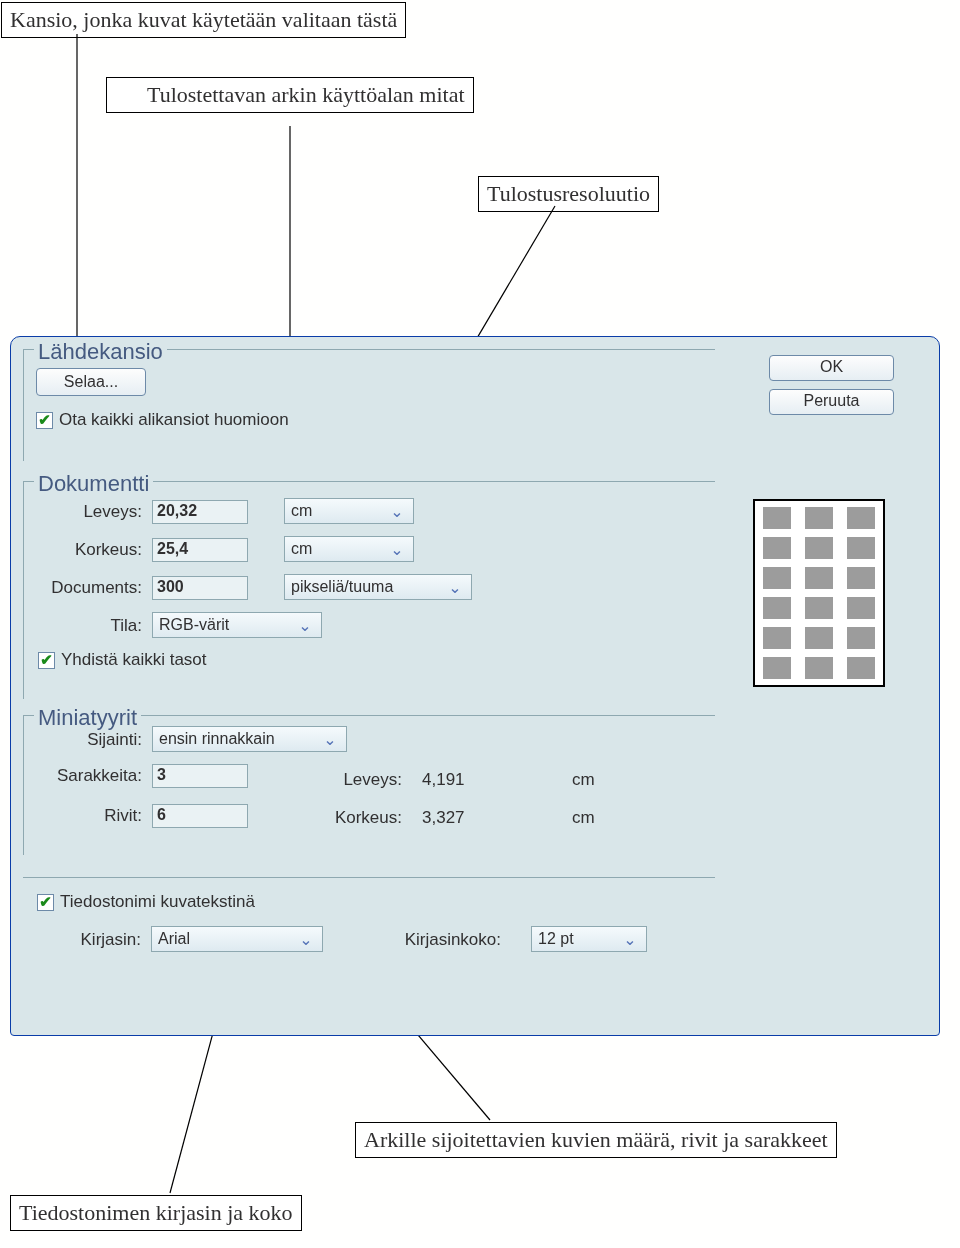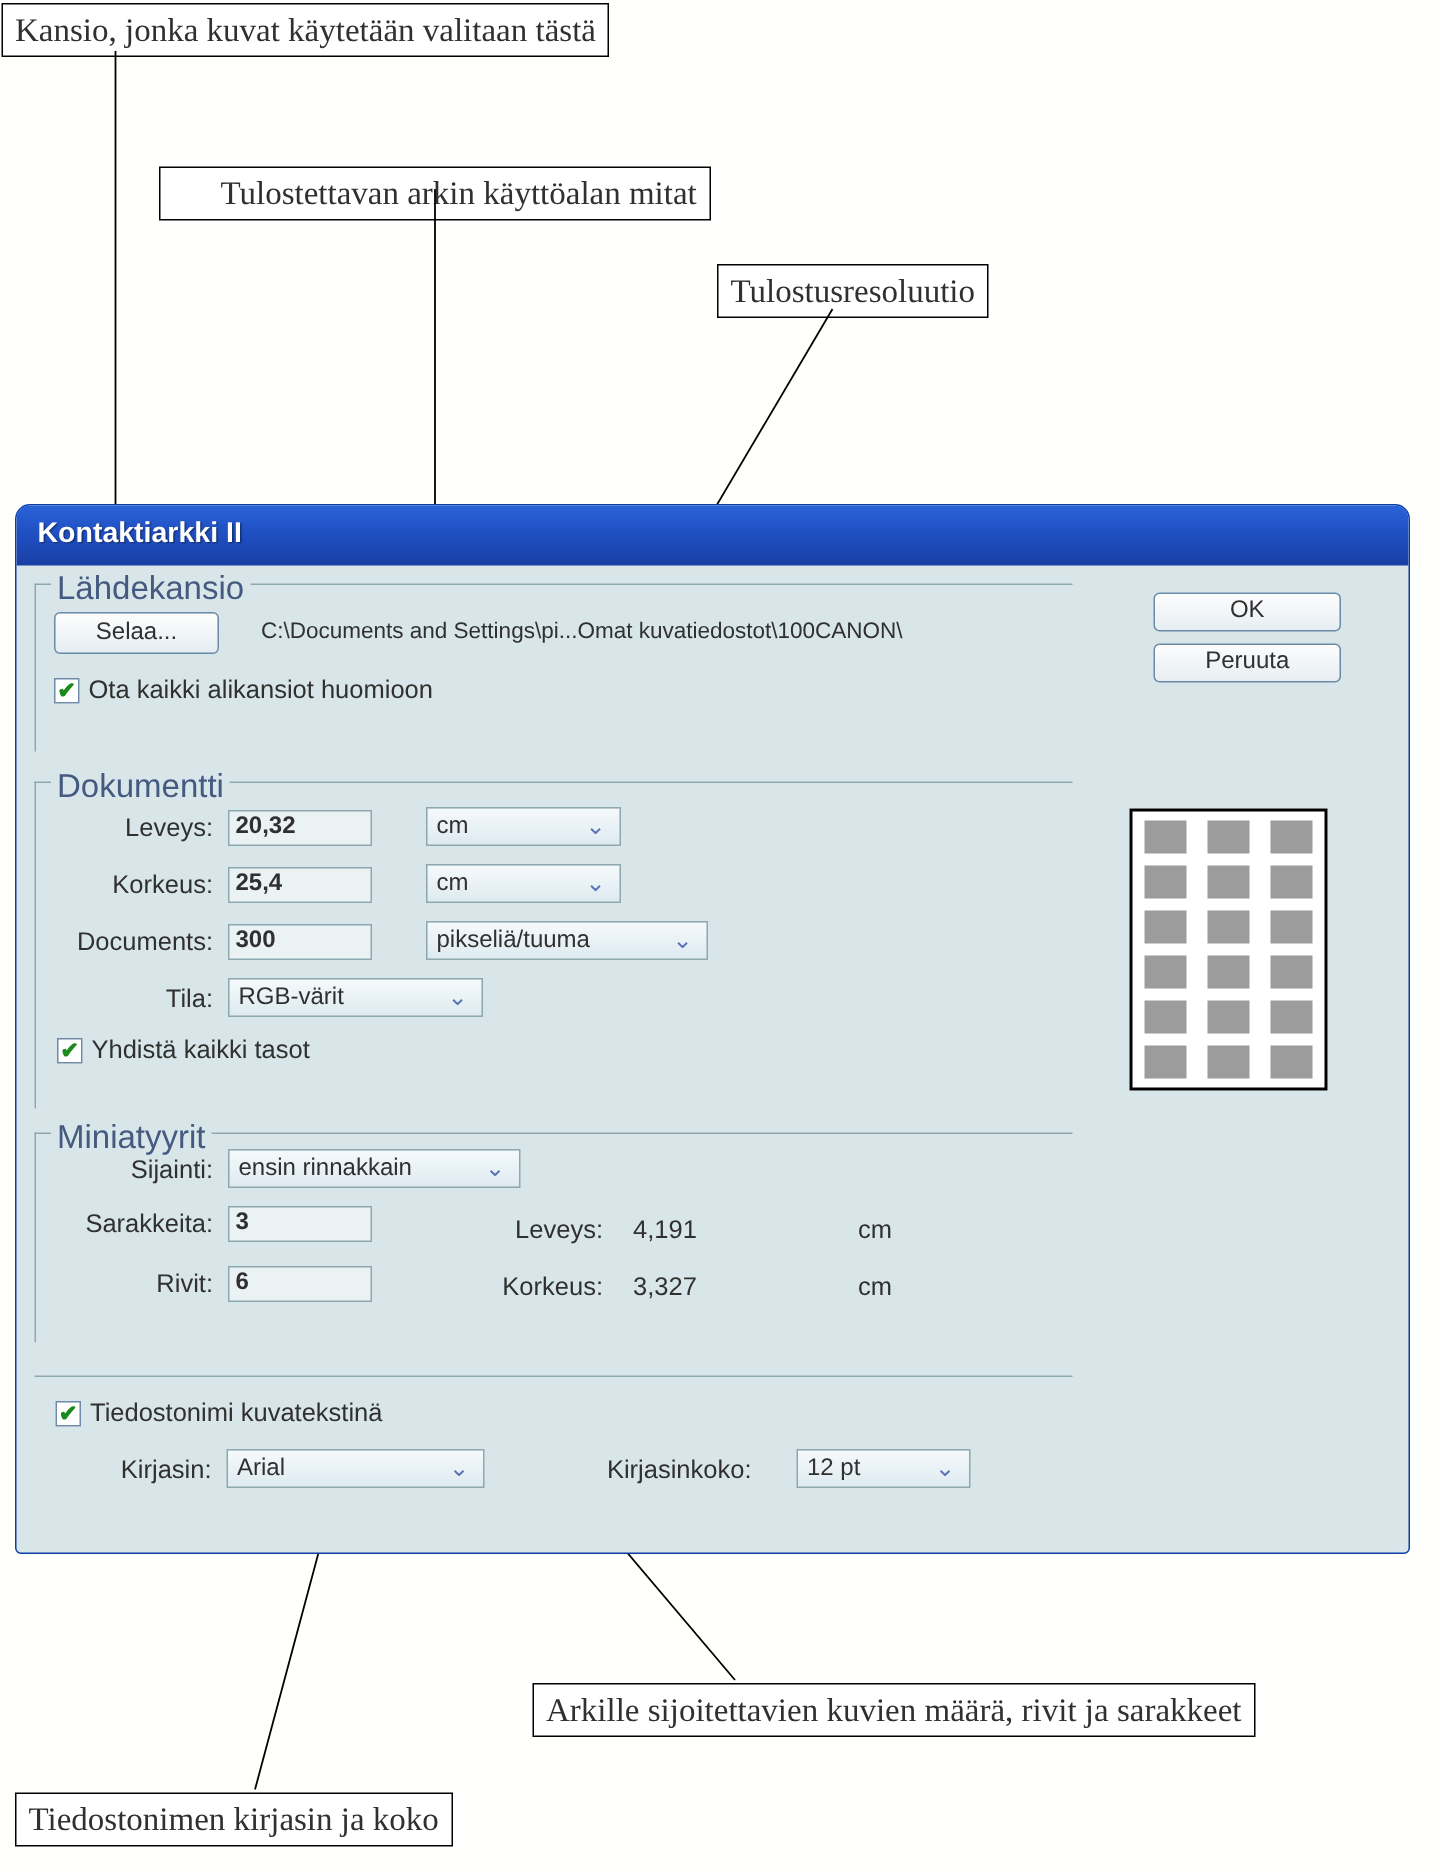--- a/index.html
+++ b/index.html
@@ -130,45 +130,43 @@
     column-gap: 14px;
     row-gap: 8px;
     background: #fff;
   }
   .preview .cell { background: #9c9c9c; }
 </style>
 </head>
 <body>
 
 <div class="callout-box" style="left:1px; top:2px;">Kansio, jonka kuvat käytetään valitaan tästä</div>
-<div class="callout-box" style="left:106px; top:111px;padding-left:40px;">Tulostettavan arkin käyttöalan mitat</div>
+<div class="callout-box" style="left:106px; top:77px;padding-left:40px;">Tulostettavan arkin käyttöalan mitat</div>
 <div class="callout-box" style="left:478px; top:176px;">Tulostusresoluutio</div>
 <div class="callout-box" style="left:355px; top:1122px;">Arkille sijoitettavien kuvien määrä, rivit ja sarakkeet</div>
 <div class="callout-box" style="left:10px; top:1195px;">Tiedostonimen kirjasin ja koko</div>
 
 <svg class="leader" style="left:0;top:0;width:960px;height:1248px;position:absolute;pointer-events:none">
   <line x1="77" y1="34" x2="77" y2="436"></line>
   <line x1="290" y1="126" x2="290" y2="562"></line>
   <line x1="555" y1="206" x2="300" y2="638"></line>
   <line x1="275" y1="866" x2="490" y2="1120"></line>
   <line x1="225" y1="988" x2="170" y2="1193"></line>
 </svg>
 
 <div class="dialog">
-  <div class="titlebar">Kontaktiarkki II</div>
 
   <div class="dlg-body">
 
     <div class="btn btn-primary" style="left:758px; top:18px;">OK</div>
     <div class="btn btn-primary" style="left:758px; top:52px;">Peruuta</div>
 
     <div class="fieldset" style="left:12px; top:12px; width:692px; height:112px; border-bottom:none; border-right:none;">
       <div class="legend">Lähdekansio</div>
       <div class="btn" style="position:absolute; left:12px; top:18px; width:110px; height:28px; line-height:26px;">Selaa...</div>
-      <div style="position:absolute; left:150px; top:22px; font-size:15px;">C:\Documents and Settings\pi...Omat kuvatiedostot\100CANON\</div>
       <div class="check" style="position:absolute; left:12px; top:60px;">
         <span class="box">✔</span>
         <span>Ota kaikki alikansiot huomioon</span>
       </div>
     </div>
 
     <div class="fieldset" style="left:12px; top:144px; width:692px; height:218px; border-bottom:none; border-right:none;">
       <div class="legend">Dokumentti</div>
 
       <div class="lbl" style="left:0; top:20px; width:118px;">Leveys:</div>

